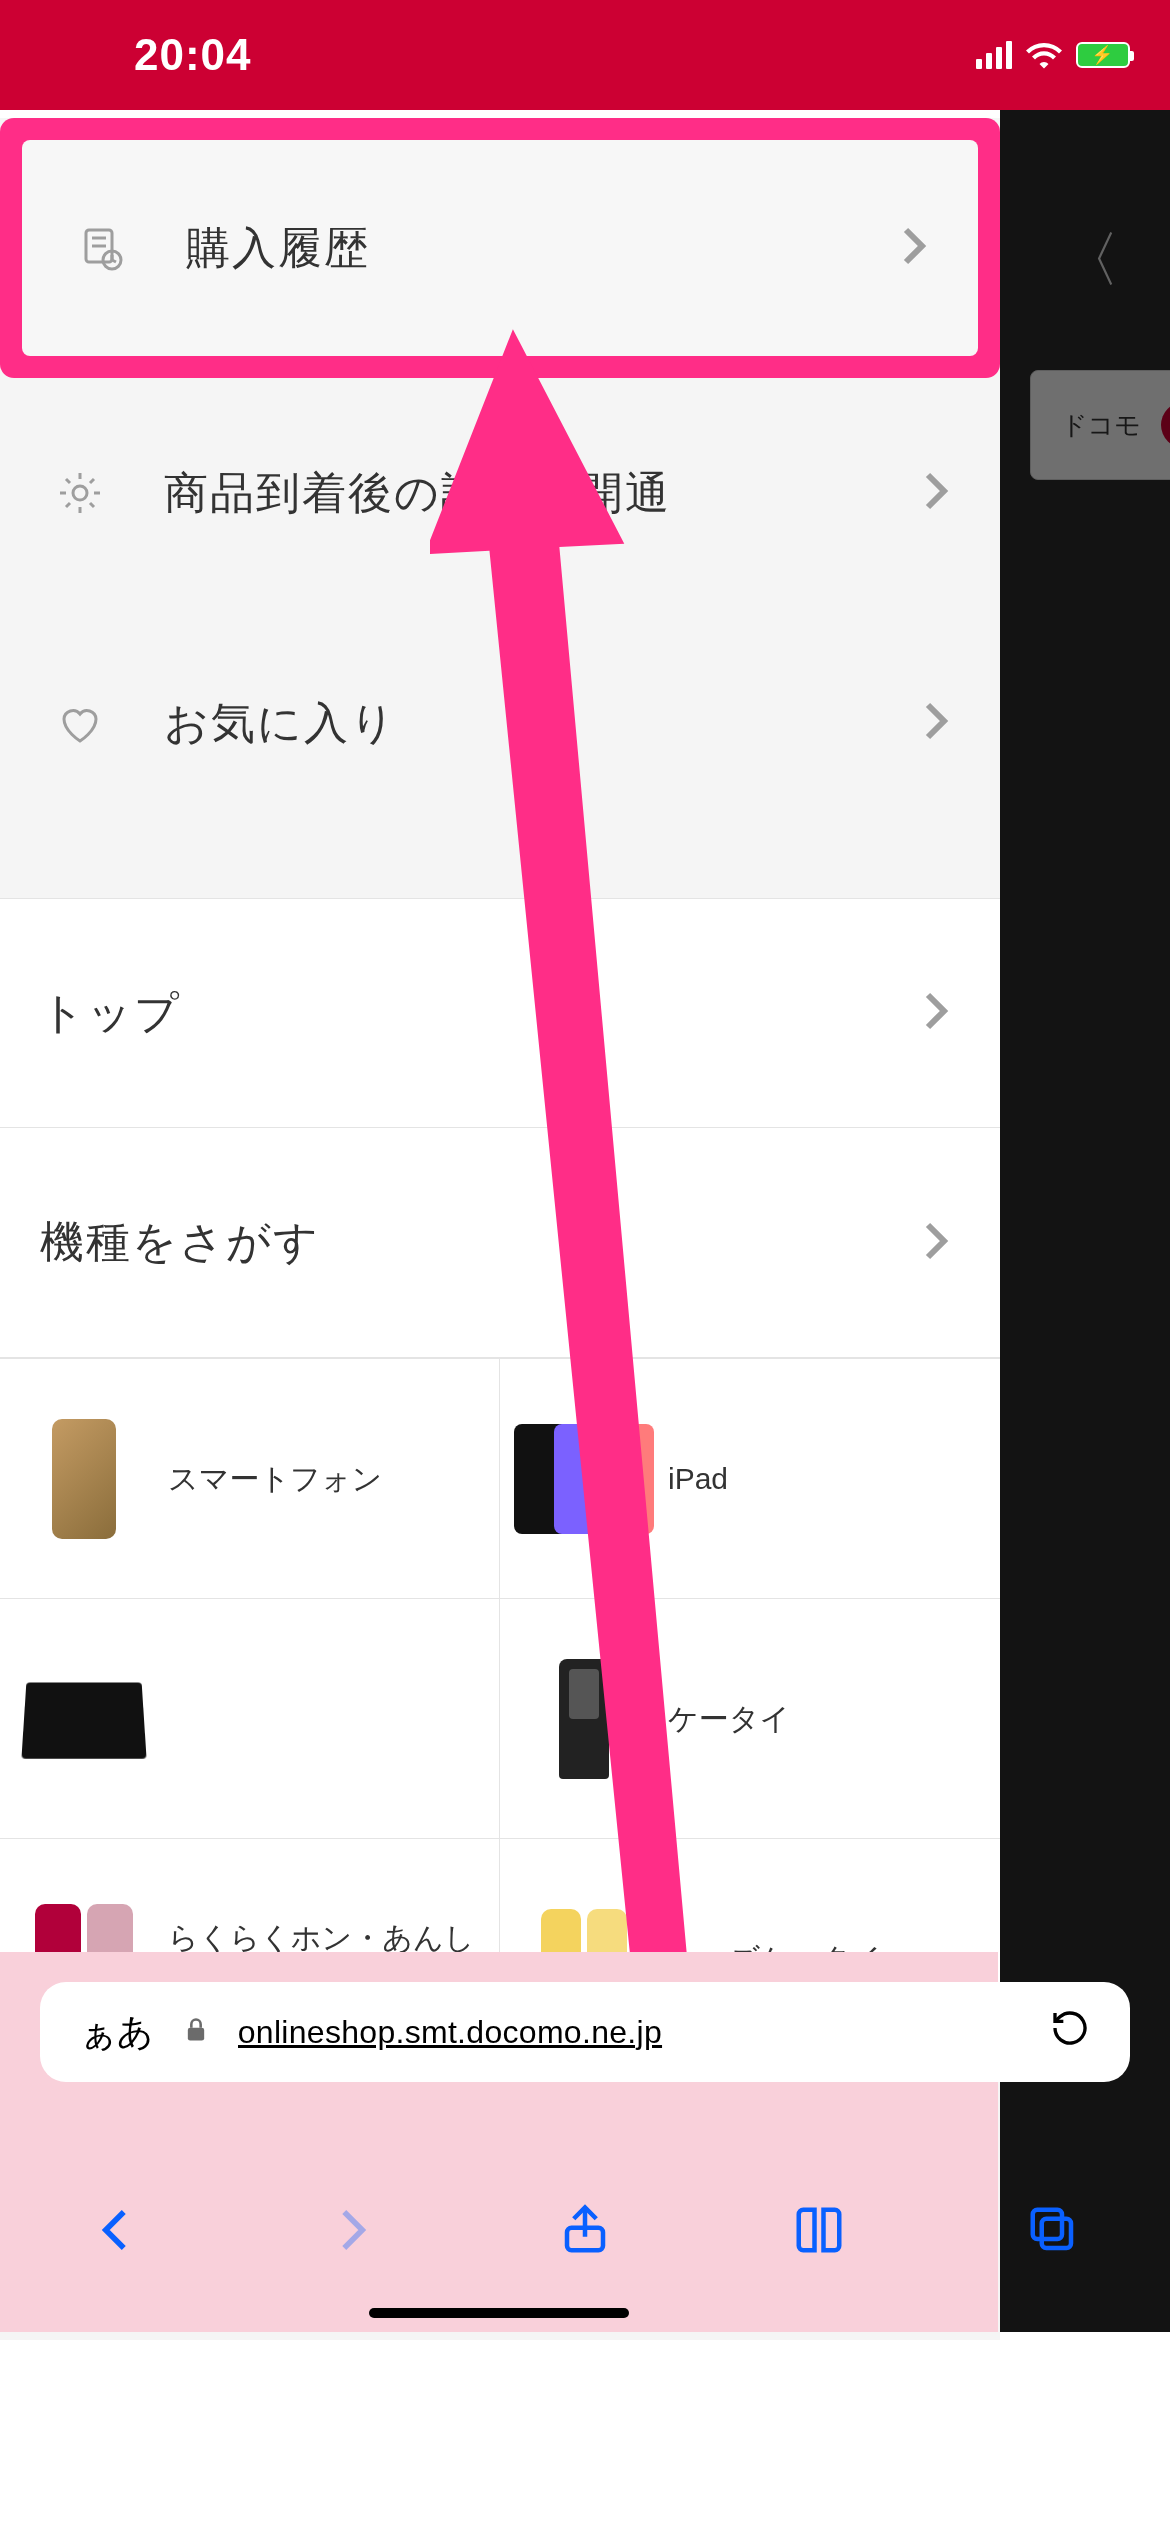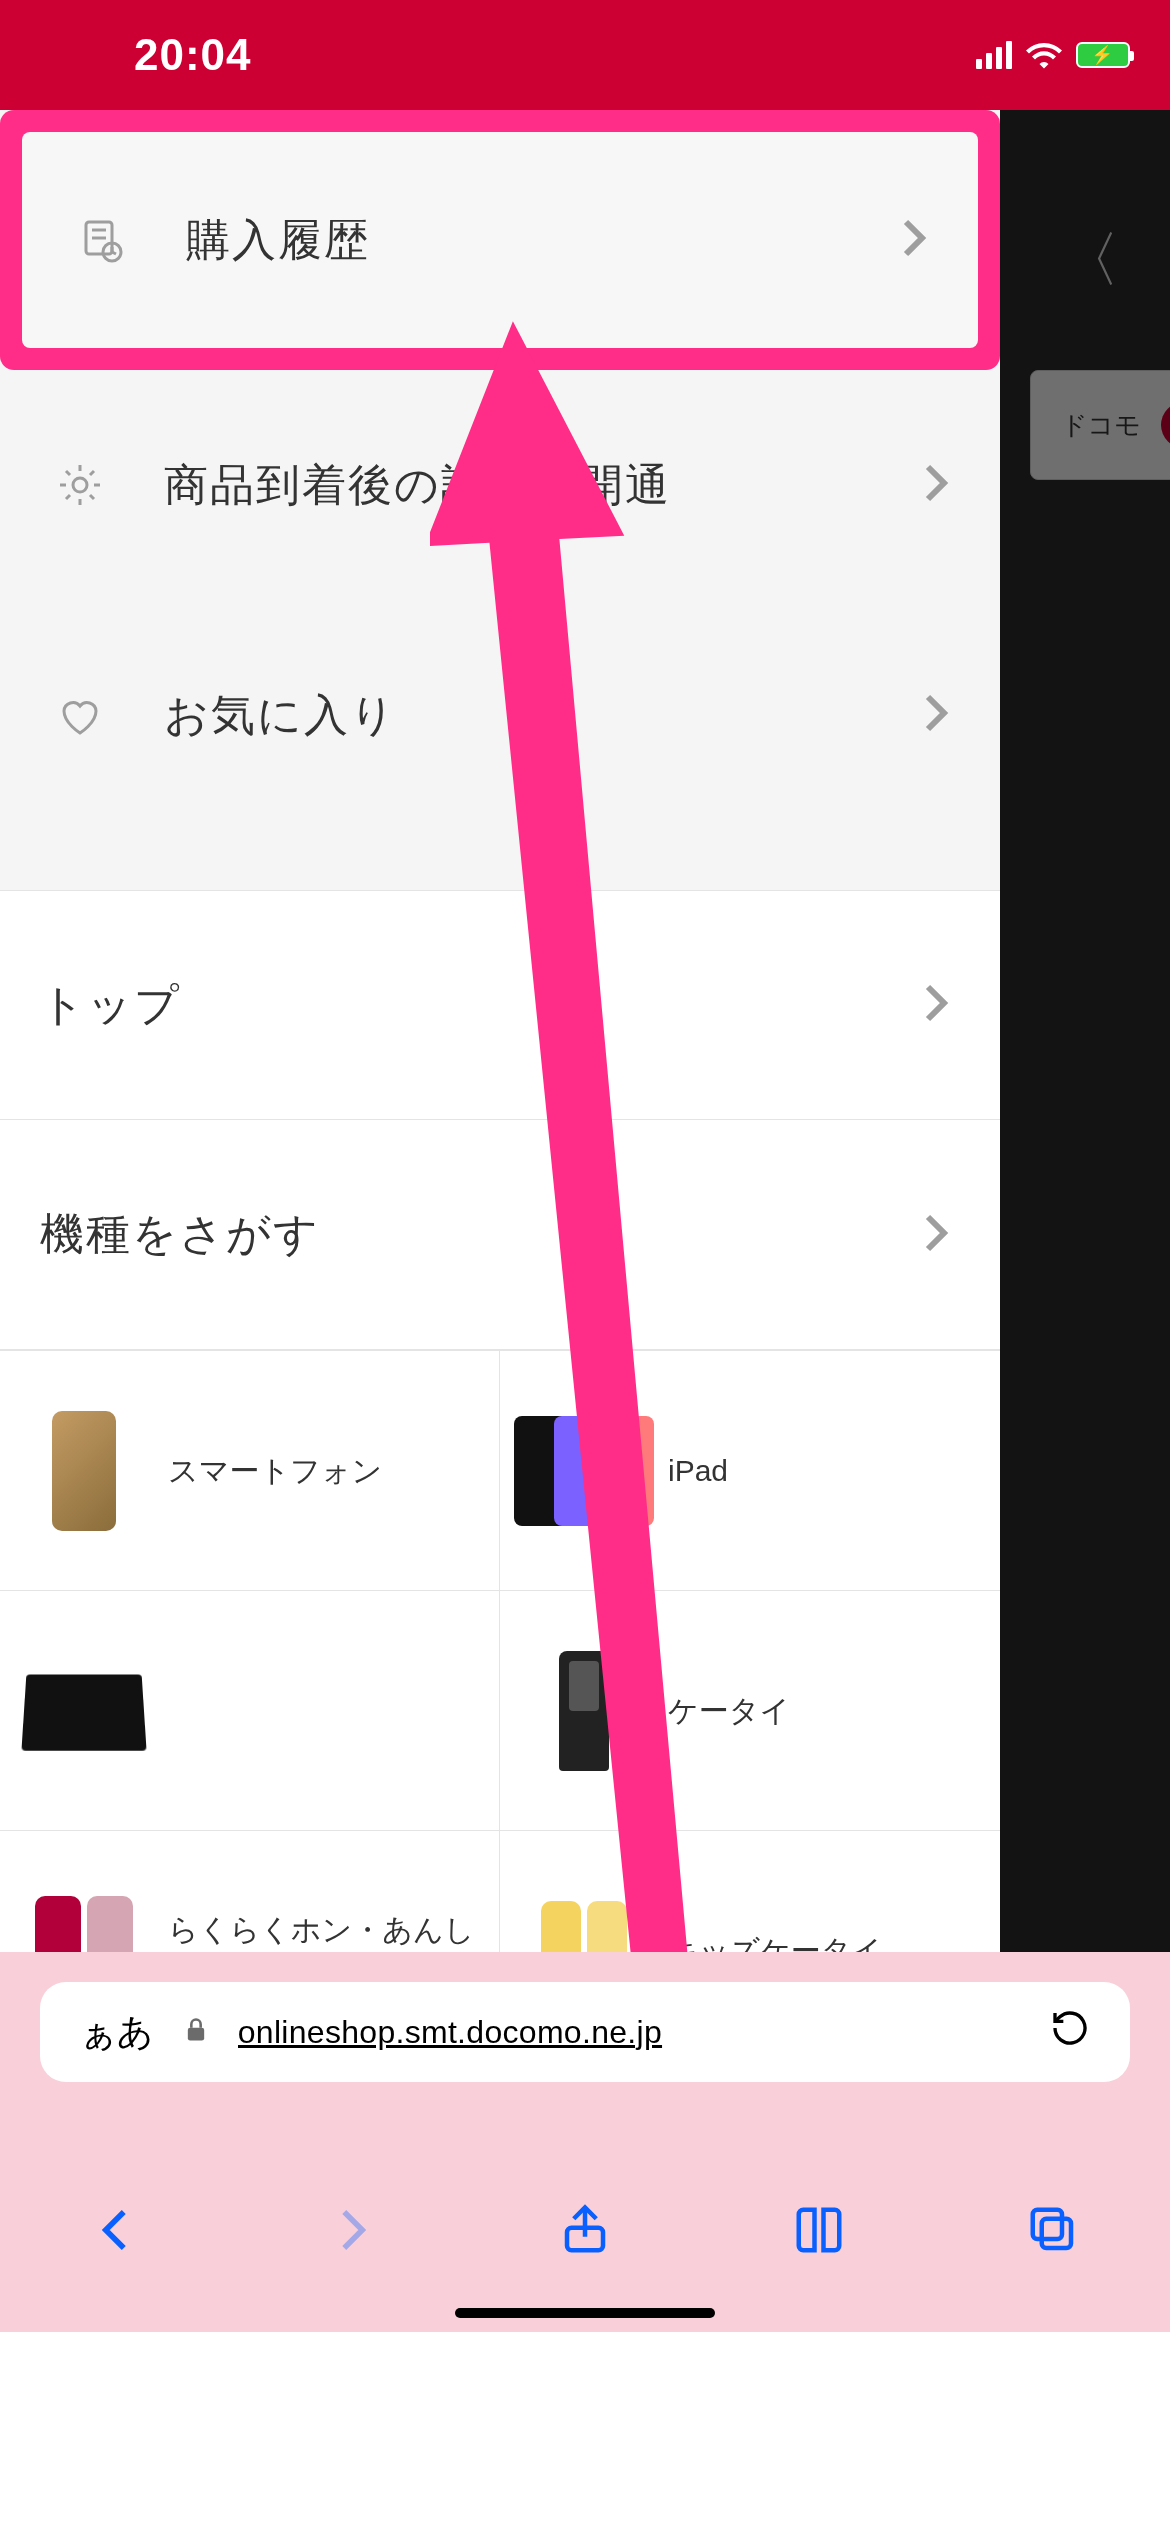--- a/index.html
+++ b/index.html
@@ -27,21 +27,21 @@
 .screen { position:absolute; left:0; top:110px; width:1170px; height:2222px; }
 
 
 .dim-strip { position:absolute; right:0; top:0; width:170px; height:2222px; background:#2b2b2b; overflow:hidden; }
 .dim-back { position:absolute; top:110px; left:60px; color:#d8d8d8; font-size:60px; font-weight:300; }
 .dim-card { position:absolute; top:260px; left:30px; width:300px; height:110px; background:#f6f6f6; border:1px solid #d0d0d0; border-radius:8px; display:flex; align-items:center; padding:0 30px; gap:20px; color:#333; font-size:26px; }
 .dim-card .d-logo{ width:46px; height:46px; border-radius:50%; background:#cc0033; color:#fff; display:flex; align-items:center; justify-content:center; font-size:30px; font-weight:700; font-style:italic; }
 .dim-strip::after{ content:""; position:absolute; inset:0; background:rgba(0,0,0,.55); }
 
 
-.panel { position:absolute; left:0; top:0; width:1000px; height:2222px; background:#f5f5f5; }
+.panel { position:absolute; left:0; top:8px; width:1000px; height:2222px; background:#f5f5f5; }
 
 
 .hl-wrap { position:absolute; left:0; top:0; width:1000px; height:260px; background:#ff2d87; border-radius:14px; padding:22px; }
 .row { display:flex; align-items:center; padding:0 40px; gap:44px; background:#f5f5f5; position:relative; }
 .row .chev { margin-left:auto; color:#9e9e9e; }
 .hl-wrap .row { height:100%; border-radius:8px; background:#f7f7f7; }
 
 .row-label { font-size:44px; color:#333; letter-spacing:2px; }
 
 
@@ -61,21 +61,21 @@
 .grid-row { display:flex; height:240px; }
 .grid-cell { width:500px; border-top:1px solid #e4e4e4; border-right:1px solid #e4e4e4; display:flex; align-items:center; gap:24px; padding:0 24px; }
 .grid-cell:nth-child(2){ border-right:none; }
 .grid .thumb { width:120px; height:140px; display:flex; align-items:center; justify-content:center; flex-shrink:0; }
 .grid .glabel { font-size:30px; color:#333; line-height:1.4; }
 
 
 .anno-arrow { position:absolute; left:430px; top:210px; width:260px; height:1800px; pointer-events:none; }
 
 
-.safari { position:absolute; left:0; bottom:0; width:1170px; height:380px; background:#f9d0da; }
+.safari { position:absolute; left:0; bottom:0; width:998px; height:380px; background:#f9d0da; }
 .url-bar { position:absolute; left:40px; top:30px; width:1090px; height:100px; background:#fff; border-radius:26px; display:flex; align-items:center; padding:0 40px; gap:28px; color:#000; font-size:36px; }
 .url-bar .domain { flex:1; text-align:left; font-size:32px; letter-spacing:.3px; white-space:nowrap; overflow:hidden;text-decoration:underline; }
 .toolbar { position:absolute; left:0; bottom:40px; width:1170px; height:120px; display:flex; align-items:center; justify-content:space-around; color:#0a60ff; }
 .toolbar svg { width:54px; height:54px; }
 .toolbar .fwd { opacity:.35; }
 .home-ind { position:absolute; left:50%; bottom:14px; transform:translateX(-50%); width:260px; height:10px; background:#000; border-radius:6px; }
 
 
 .icon-slot { width:80px; height:80px; display:flex; align-items:center; justify-content:center; color:#888; }
 .chev svg, .icon-slot svg { width:48px; height:48px; stroke:#9e9e9e; fill:none; stroke-width:3; }

